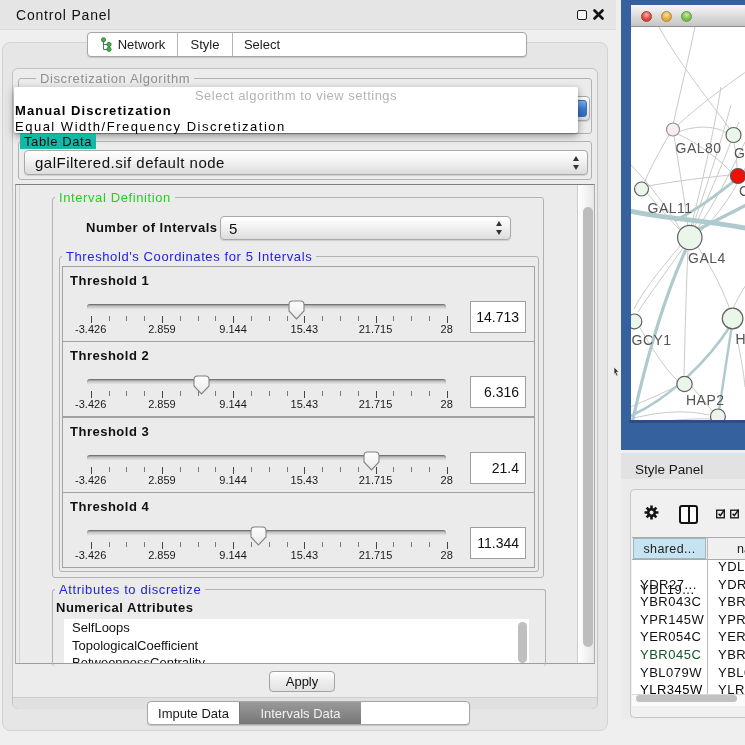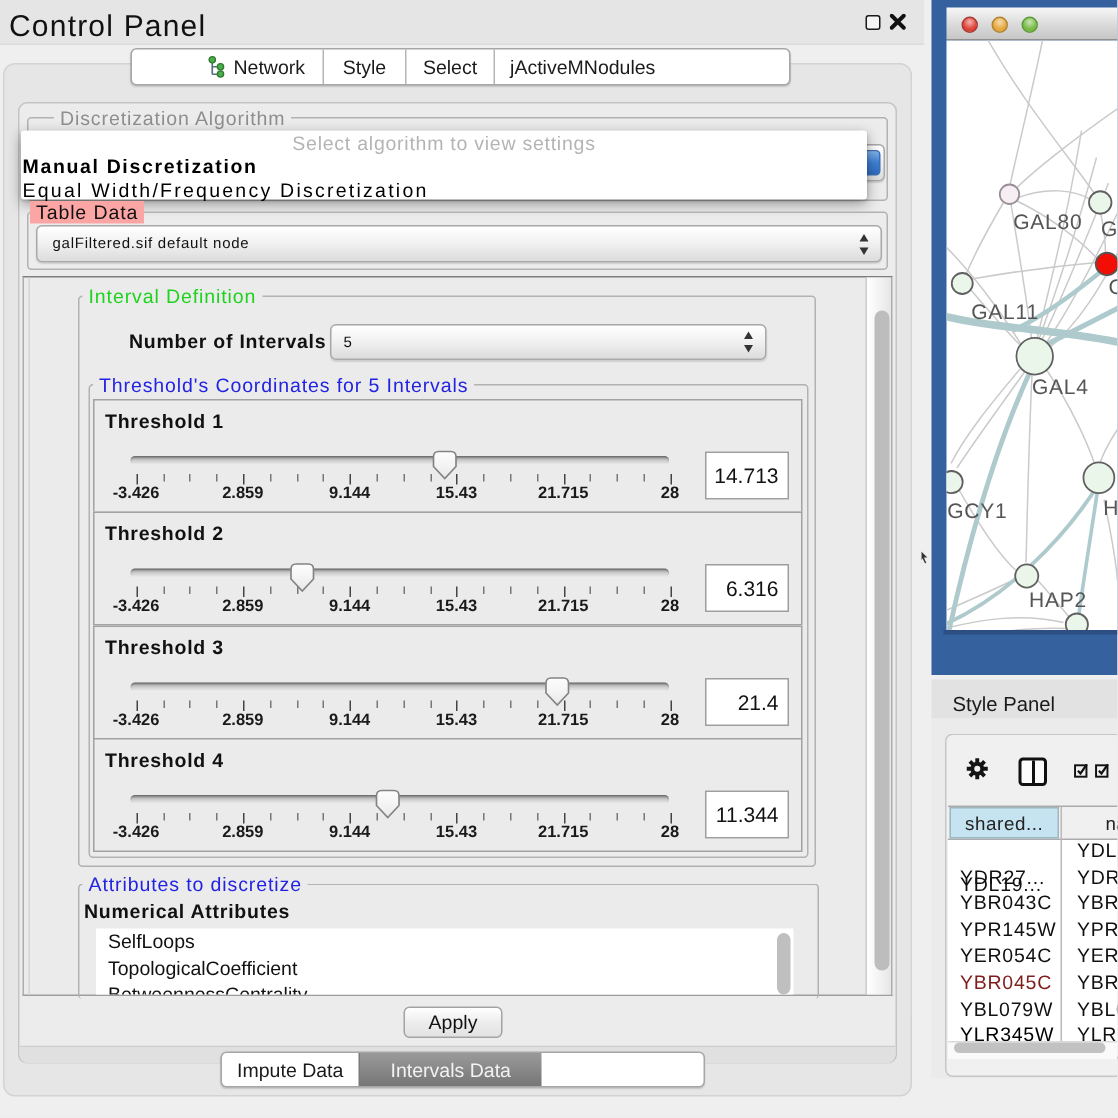--- a/index.html
+++ b/index.html
@@ -1,67 +1,66 @@
 <!DOCTYPE html>
 <html><head><meta charset="utf-8">
 <style>
 html,body{margin:0;padding:0;}
 body{width:745px;height:745px;position:relative;overflow:hidden;background:#EFEFEF;
  font-family:"Liberation Sans",sans-serif;-webkit-font-smoothing:antialiased;}
 .ab{position:absolute;}
 .combo{position:absolute;border:1px solid #A9A9A9;border-radius:4px;
  background:linear-gradient(#FFFFFF,#F2F2F2 45%,#DCDCDC);box-shadow:0 1px 1px rgba(0,0,0,0.12);}
-.combo .ct{position:absolute;left:10px;top:0;bottom:0;display:flex;align-items:center;font-size:10px;color:#111;letter-spacing:0.5px;}
+.combo .ct{position:absolute;left:10px;top:0;bottom:0;display:flex;align-items:center;font-size:15px;color:#111;letter-spacing:0.5px;}
 .arr{position:absolute;right:7px;top:50%;width:7px;height:14px;margin-top:-7px;}
 .arr:before{content:"";position:absolute;left:0;top:0;border-left:3.5px solid transparent;border-right:3.5px solid transparent;border-bottom:5px solid #333;}
 .arr:after{content:"";position:absolute;left:0;bottom:0;border-left:3.5px solid transparent;border-right:3.5px solid transparent;border-top:5px solid #333;}
 .group{position:absolute;border:1px solid #B2B2B2;border-radius:3px;}
 .gtitle{position:absolute;height:15px;line-height:15px;font-size:13px;letter-spacing:0.6px;background:#EBEBEB;padding:0 4px;}
 .seg{position:absolute;background:#FFFFFF;border:1px solid #A6A6A6;border-radius:4px;
  box-shadow:0 1px 1px rgba(0,0,0,0.15);display:flex;overflow:hidden;}
 .seg>div{height:100%;display:flex;align-items:center;justify-content:center;font-size:13px;color:#1A1A1A;border-left:1px solid #B5B5B5;box-sizing:border-box;}
 .seg>div:first-child{border-left:none;}
 .seg>div.sel{background:linear-gradient(#9A9A9A,#767676);color:#F2F2F2;border-left-color:#7A7A7A;}
 .tbox{position:absolute;border:1px solid #A2A2A2;background:#EBEBEB;}
 .ttl{position:absolute;font-weight:bold;font-size:13px;color:#111;letter-spacing:0.5px;}
 .track{position:absolute;height:6px;border-radius:3px;background:linear-gradient(#8A8A8A,#C9C9C9 45%,#EFEFEF);box-shadow:inset 0 1px 1px rgba(0,0,0,0.25);}
 .tick{position:absolute;width:1px;background:#666;}
-.slab{position:absolute;font-size:11px;font-weight:bold;color:#1A1A1A;transform:translateX(-50%);white-space:nowrap;}
+.slab{position:absolute;font-size:11px;font-weight:normal;color:#1A1A1A;transform:translateX(-50%);white-space:nowrap;}
 .vfield{position:absolute;background:#FFF;border:1px solid #9E9E9E;font-size:14px;color:#111;text-align:right;box-sizing:border-box;}
 </style></head><body>
 
 <div class="ab" style="left:0;top:0;width:616px;height:29px;background:#E5E5E5;border-bottom:1px solid #DCDCDC;"></div>
-<div class="ab" style="left:6px;top:7px;font-size:20px;color:#111;letter-spacing:0.8px;text-align:right;">Control Panel</div>
+<div class="ab" style="left:16px;top:7px;font-size:14px;color:#111;letter-spacing:0.8px;text-align:right;">Control Panel</div>
 <div class="ab" style="left:577px;top:10px;width:8px;height:8px;border:1.6px solid #1A1A1A;border-radius:2px;background:#F5F5F5;"></div>
 <svg class="ab" style="left:593px;top:9px;" width="11" height="11" viewBox="0 0 11 11">
     <path d="M1.5,1.5 L9.5,9.5 M9.5,1.5 L1.5,9.5" stroke="#111" stroke-width="2.6" stroke-linecap="round"></path>
   </svg>
 <div class="ab" style="left:2px;top:42px;width:606px;height:689px;background:#E6E6E6;border:1px solid #D3D3D3;border-radius:8px;box-sizing:border-box;"></div>
 <div class="ab" style="left:12px;top:68px;width:586px;height:641px;background:#ECECEC;border:1px solid #C4C4C4;border-radius:6px;box-sizing:border-box;"></div>
 <div class="seg" style="left:87px;top:32px;width:438px;height:23px;">
-    <div style="width:89px;margin-left:38px;"><svg width="13" height="15" viewBox="0 0 13 15" style="margin-right:5px;">
+    <div style="width:89px;"><svg width="13" height="15" viewBox="0 0 13 15" style="margin-right:5px;">
         <path d="M3.5,3 L3.5,12.5 M3.5,7.5 L8.5,7.5 M3.5,12.5 L8.5,12.5" stroke="#5A6B7A" stroke-width="1.1" fill="none"></path>
         <circle cx="3.5" cy="2.8" r="2.1" fill="#4CAE4C" stroke="#2E7D2E" stroke-width="0.9"></circle>
         <circle cx="9" cy="7.5" r="2.1" fill="#4CAE4C" stroke="#2E7D2E" stroke-width="0.9"></circle>
         <circle cx="9" cy="12.3" r="2.1" fill="#4CAE4C" stroke="#2E7D2E" stroke-width="0.9"></circle>
       </svg>Network</div>
     <div style="width:55px;">Style</div>
     <div style="width:59px;">Select</div>
-    <div style="width:118px;">jActiveMNodules</div>
   </div>
 <div class="group" style="left:18px;top:78px;width:572px;height:54px;"></div>
 <div class="gtitle" style="left:36px;top:71px;color:#8E8E8E;background:#ECECEC;">Discretization Algorithm</div>
 <div class="combo" style="left:24px;top:96px;width:564px;height:23px;"></div>
 <div class="ab" style="left:572px;top:100px;width:15px;height:17px;border-radius:3px;background:linear-gradient(#7FB2EC,#3D7FD4 50%,#2F6CC0);border:1px solid #3A6FB5;box-sizing:border-box;"></div>
 <div class="ab" style="left:14px;top:87px;width:564px;height:46px;background:#FFFFFF;border-radius:2px;box-shadow:0 3px 9px rgba(0,0,0,0.38),0 1px 2px rgba(0,0,0,0.2);"></div>
 <div class="ab" style="left:14px;top:88px;width:564px;height:15px;font-size:13px;color:#B4B4B4;text-align:center;letter-spacing:0.5px;">Select algorithm to view settings</div>
 <div class="ab" style="left:15px;top:103px;font-size:13px;font-weight:bold;color:#000;letter-spacing:1.1px;">Manual Discretization</div>
 <div class="ab" style="left:15px;top:119px;font-size:13px;color:#000;letter-spacing:1.5px;">Equal Width/Frequency Discretization</div>
 <div class="group" style="left:18px;top:141px;width:572px;height:37px;"></div>
-<div class="gtitle" style="left:20px;top:134px;background:#fca5a5;color:#111;">Table Data</div>
+<div class="gtitle" style="left:20px;top:134px;background:#14b8a6;color:#111;">Table Data</div>
 <div class="combo" style="left:24px;top:150px;width:562px;height:23px;">
     <div class="ct">galFiltered.sif default node</div>
     <div class="arr"></div>
   </div>
 <div class="ab" style="left:15px;top:184px;width:580px;height:480px;background:#EBEBEB;border:1px solid #ADADAD;border-top-color:#7E7E7E;border-bottom-color:#9E9E9E;box-sizing:border-box;"></div>
 <div class="ab" style="left:19px;top:185px;width:1px;height:478px;background:#D5D5D5;"></div>
 <div class="ab" style="left:577px;top:185px;width:17px;height:478px;background:linear-gradient(to right,#FFFFFF,#F1F1F1 60%,#E6E6E6);border-left:1px solid #CCCCCC;box-sizing:border-box;"></div>
 <div class="ab" style="left:583px;top:207px;width:10px;height:440px;background:#BDBDBD;border-radius:5px;"></div>
 <div class="group" style="left:52px;top:197px;width:490px;height:379px;"></div>
 <div class="gtitle" style="left:55px;top:190px;color:#1ED31E;">Interval Definition</div>
@@ -348,21 +347,21 @@
 <div class="ab" style="left:8px;top:-1.0px;font-size:13px;color:#111;letter-spacing:0.5px;margin-top:23px;">YDL19...</div>
 <div class="ab" style="left:86px;top:-1.0px;font-size:13px;color:#111;letter-spacing:0.5px;">YDL1</div>
 <div class="ab" style="left:8px;top:16.6px;font-size:13px;color:#111;letter-spacing:0.5px;">YDR27...</div>
 <div class="ab" style="left:86px;top:16.6px;font-size:13px;color:#111;letter-spacing:0.5px;">YDR2</div>
 <div class="ab" style="left:8px;top:34.2px;font-size:13px;color:#111;letter-spacing:0.5px;">YBR043C</div>
 <div class="ab" style="left:86px;top:34.2px;font-size:13px;color:#111;letter-spacing:0.5px;">YBR0</div>
 <div class="ab" style="left:8px;top:51.8px;font-size:13px;color:#111;letter-spacing:0.5px;">YPR145W</div>
 <div class="ab" style="left:86px;top:51.8px;font-size:13px;color:#111;letter-spacing:0.5px;">YPR1</div>
 <div class="ab" style="left:8px;top:69.4px;font-size:13px;color:#111;letter-spacing:0.5px;">YER054C</div>
 <div class="ab" style="left:86px;top:69.4px;font-size:13px;color:#111;letter-spacing:0.5px;">YER0</div>
-<div class="ab" style="left:8px;top:87.0px;font-size:13px;color:#7f1d1d;letter-spacing:0.5px;">YBR045C</div>
+<div class="ab" style="left:8px;top:87.0px;font-size:13px;color:#14532d;letter-spacing:0.5px;">YBR045C</div>
 <div class="ab" style="left:86px;top:87.0px;font-size:13px;color:#111;letter-spacing:0.5px;">YBR0</div>
 <div class="ab" style="left:8px;top:104.6px;font-size:13px;color:#111;letter-spacing:0.5px;">YBL079W</div>
 <div class="ab" style="left:86px;top:104.6px;font-size:13px;color:#111;letter-spacing:0.5px;">YBL0</div>
 <div class="ab" style="left:8px;top:122.2px;font-size:13px;color:#000000;letter-spacing:0.5px;">YLR345W</div>
 <div class="ab" style="left:86px;top:122.2px;font-size:13px;color:#111;letter-spacing:0.5px;">YLR3</div>
 <div class="ab" style="left:8px;top:139.8px;font-size:13px;color:#111;letter-spacing:0.5px;">YIL053C</div>
 <div class="ab" style="left:86px;top:139.8px;font-size:13px;color:#111;letter-spacing:0.5px;">YIL0</div>
 </div>
 <div class="ab" style="left:632px;top:694px;width:113px;height:12px;background:#FAFAFA;border-top:1px solid #D9D9D9;box-sizing:border-box;"></div>
 <div class="ab" style="left:636px;top:695px;width:101px;height:7px;background:#C2C2C2;border-radius:3.5px;"></div>

